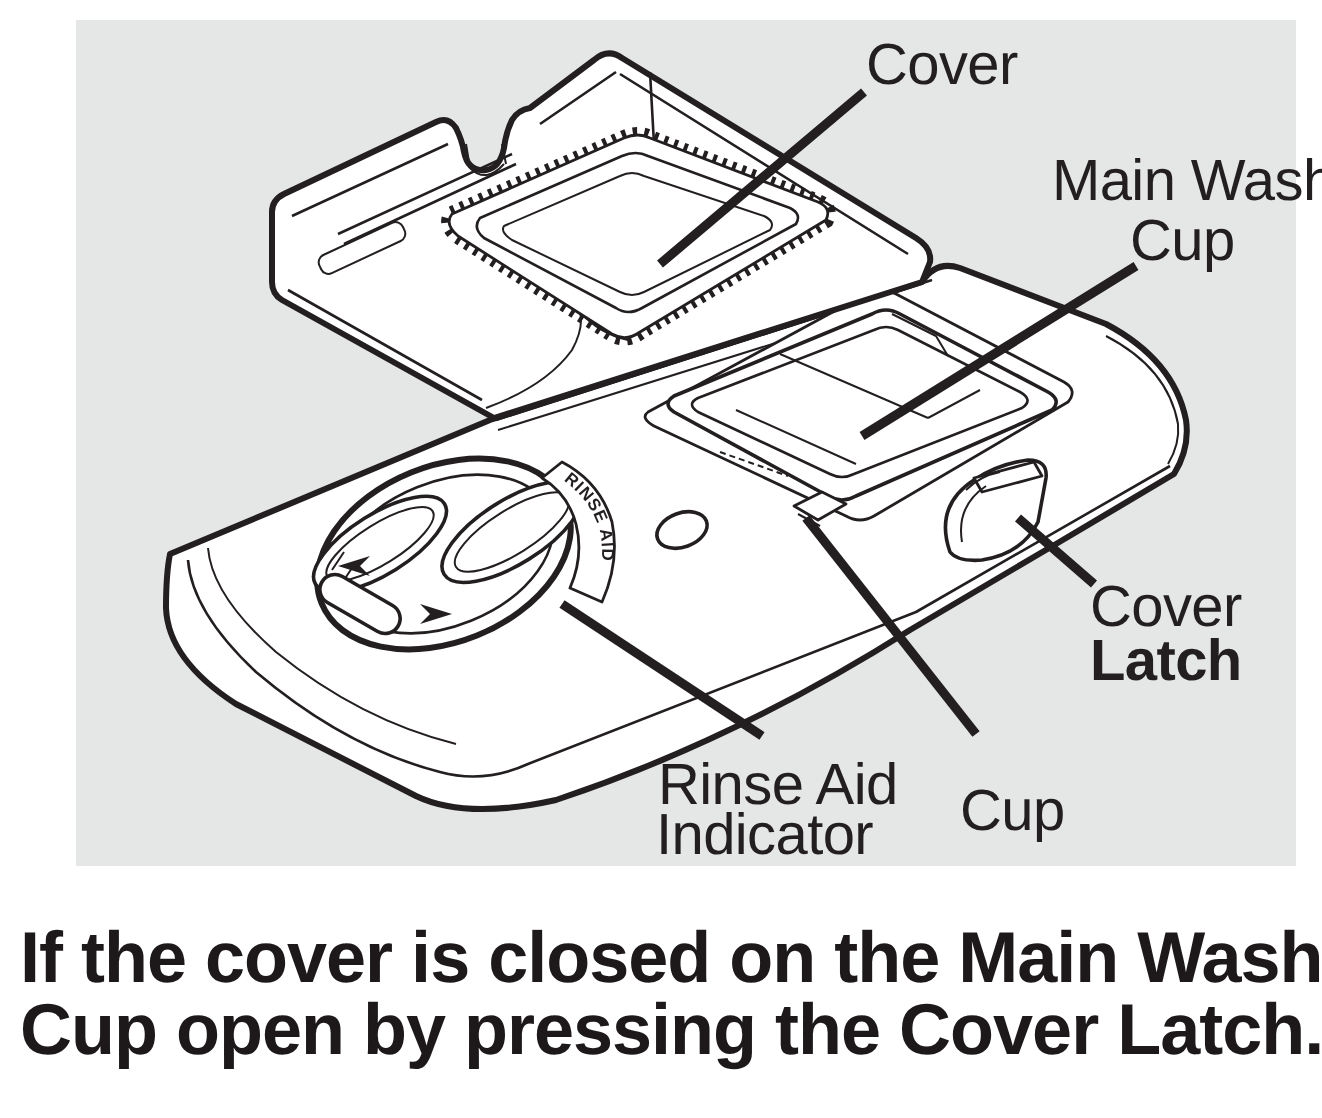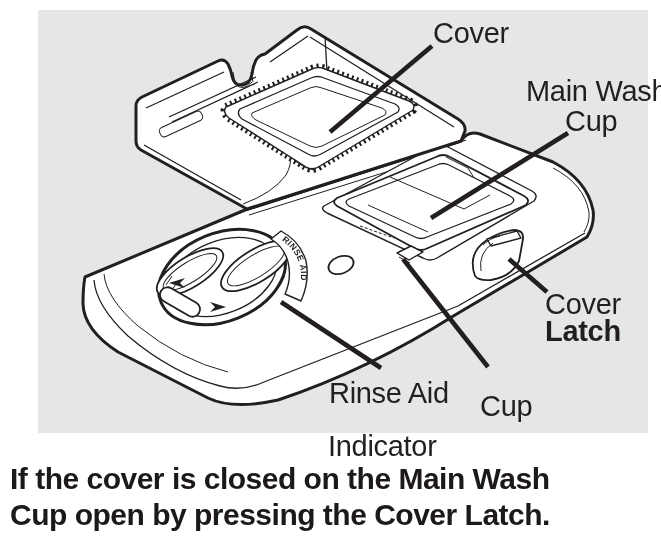--- a/index.html
+++ b/index.html
@@ -15,21 +15,21 @@
   .wf{fill:#ffffff;stroke:#231f20;stroke-width:1.4;stroke-linejoin:round;}
   .teeth{fill:none;stroke:#231f20;stroke-width:8;stroke-dasharray:2 3.2;}
   .leader{fill:none;stroke:#231f20;stroke-width:4.6;stroke-linecap:butt;}
   .blk{fill:#231f20;stroke:none;}
   .dial-txt{font-family:"Liberation Sans","DejaVu Sans",sans-serif;font-size:8.5px;font-weight:700;
             letter-spacing:.5px;fill:#231f20;}
   
   .lbl{position:absolute;color:#231f20;font-size:29px;line-height:26px;letter-spacing:-0.3px;white-space:nowrap;}
   
   #caption{position:absolute;left:10px;top:461px;width:645px;color:#1d191a;
-           font-size:30px;line-height:36px;font-weight:700;letter-spacing:-0.5px;white-space:nowrap;}
+           font-size:36px;line-height:36px;font-weight:700;letter-spacing:-0.5px;white-space:nowrap;}
 </style>
 </head>
 <body>
 
 <div id="page">
 
   <div id="panel" style="background-color: rgb(229, 230, 230);">
 
     <svg id="art" width="610" height="423" viewBox="0 0 610 423">
 
@@ -145,21 +145,21 @@
 
     <div class="lbl" style="left:460px;top:68px;margin-left:28px;">Main Wash</div>
     <div class="lbl" style="left:527px;top:98px;">Cup</div>
 
     <div class="lbl" style="left:507px;top:281px;">Cover</div>
     <div class="lbl" style="left:507px;top:308px;font-weight:bold;">Latch</div>
 
     <div class="lbl" style="left:442px;top:383px;">Cup</div>
 
     <div class="lbl" style="left:291px;top:370px;">Rinse Aid</div>
-    <div class="lbl" style="left:290px;top:395px;margin-top:28px;">Indicator</div>
+    <div class="lbl" style="left:290px;top:395px;">Indicator</div>
   </div>
 
   <div id="caption">
     <div>If the cover is closed on the Main Wash</div>
     <div>Cup open by pressing the Cover Latch.</div>
   </div>
 
 </div>
 
 </body></html>

